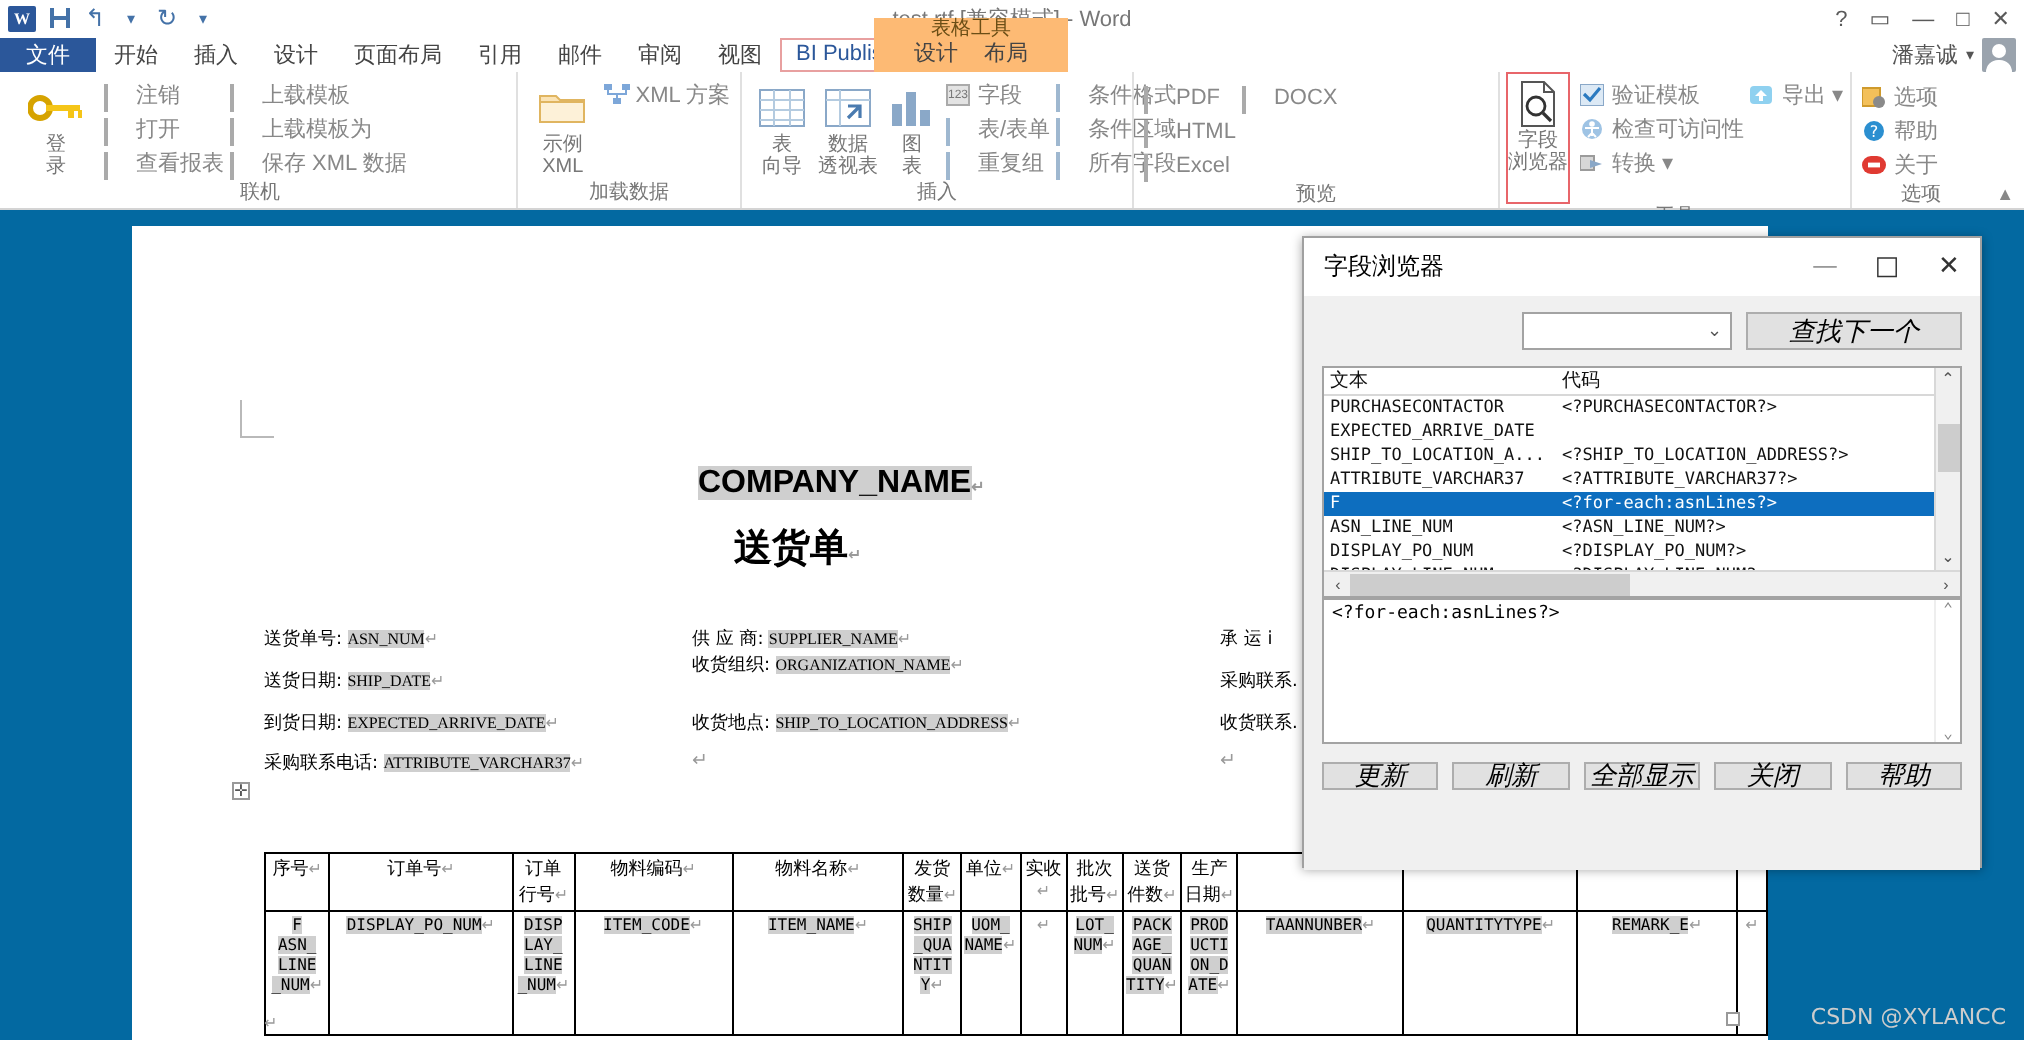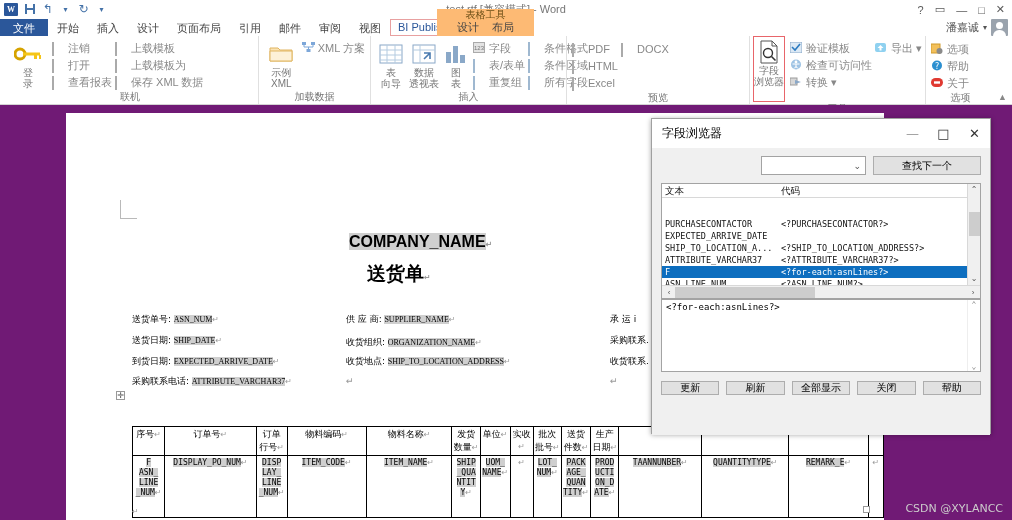--- a/index.html
+++ b/index.html
@@ -87,21 +87,21 @@
   .avatar:before{content:"";position:absolute;left:5px;top:3px;width:7px;height:7px;border-radius:50%;background:#fff;}
   .avatar:after{content:"";position:absolute;left:2px;top:11px;width:13px;height:8px;border-radius:6px 6px 0 0;background:#fff;}
 
   
   .ic-grid { width:13px;height:11px;border:1px solid #9fb8d0;background:#fff; }
   .ic-box { width:12px;height:11px;border:1px solid #aaa;background:#f2f2f2; }
 
   
   .docarea {
     position:absolute; left:0; top:105px; right:0; bottom:0;
-    background:#701a75; overflow:hidden;
+    background:#0369a1; overflow:hidden;
   }
   .page {
     position:absolute; left:66px; top:8px; width:818px; height:512px;
     background:#fff;
   }
   .doc {
     position:absolute; left:0; top:0; width:100%; height:100%;
     font-family:"Liberation Sans","DejaVu Sans",sans-serif; color:#000;
   }
   .fld { background:#cfcfcf; }
@@ -164,26 +164,26 @@
   .dlg-body { padding:6px 9px 0 9px; background:#f0f0f0; height:287px; }
   .findrow { display:flex; justify-content:flex-end; gap:7px; padding:2px 0 8px 0; }
   .combo {
     width:105px; height:19px; background:#fff; border:1px solid #a3a3a3;
     display:flex; align-items:center; justify-content:flex-end; padding-right:4px;
     color:#555; font-size:9px;
   }
   .pushbtn {
     background:#e1e1e1; border:1px solid #adadad; height:19px;
     display:flex; align-items:center; justify-content:center;
-    font-size:10px; color:#000; font-family:"DejaVu Sans","Liberation Sans",sans-serif;
+    font-size:13px; color:#000; font-family:"DejaVu Sans","Liberation Sans",sans-serif;font-style:italic;
   }
   .findbtn { width:108px; }
   .listbox {
     border:1px solid #a3a3a3; background:#fff; height:116px; position:relative;
-    display:flex; flex-direction:column;gap:20px;
+    display:flex; flex-direction:column;
   }
   .lb-head {
     display:flex; border-bottom:1px solid #d8d8d8; height:14px; flex:none;
     font-family:"DejaVu Sans","Liberation Sans",sans-serif; font-size:9.5px;
   }
   .lb-head div { padding-left:3px; line-height:13px; }
   .col1 { width:116px; flex:none; }
   .col2 { flex:1; }
   .lb-rows { flex:1; overflow:hidden; font-family:"DejaVu Sans Mono","Liberation Mono",monospace; font-size:8.5px; }
   .lb-row { display:flex; height:12px; line-height:12px; }
@@ -576,21 +576,21 @@
       </div>
       <div class="hdrline" style="left:66px; top:262px">
         <span class="hdrlbl">采购联系电话:</span>
         <span class="hdrval fld">ATTRIBUTE_VARCHAR37</span><span class="pm">↵</span>
       </div>
 
       <div class="hdrline" style="left:280px; top:200px">
         <span class="hdrlbl">供 应 商:</span>
         <span class="hdrval fld">SUPPLIER_NAME</span><span class="pm">↵</span>
       </div>
-      <div class="hdrline" style="left:280px; top:223px">
+      <div class="hdrline" style="left:280px; top:213px">
         <span class="hdrlbl">收货组织:</span>
         <span class="hdrval fld">ORGANIZATION_NAME</span><span class="pm">↵</span>
       </div>
       <div class="hdrline" style="left:280px; top:242px">
         <span class="hdrlbl">收货地点:</span>
         <span class="hdrval fld">SHIP_TO_LOCATION_ADDRESS</span><span class="pm">↵</span>
       </div>
       <div class="hdrline pm" style="left:280px; top:262px">↵</div>
 
       <div class="hdrline" style="left:544px; top:200px">

